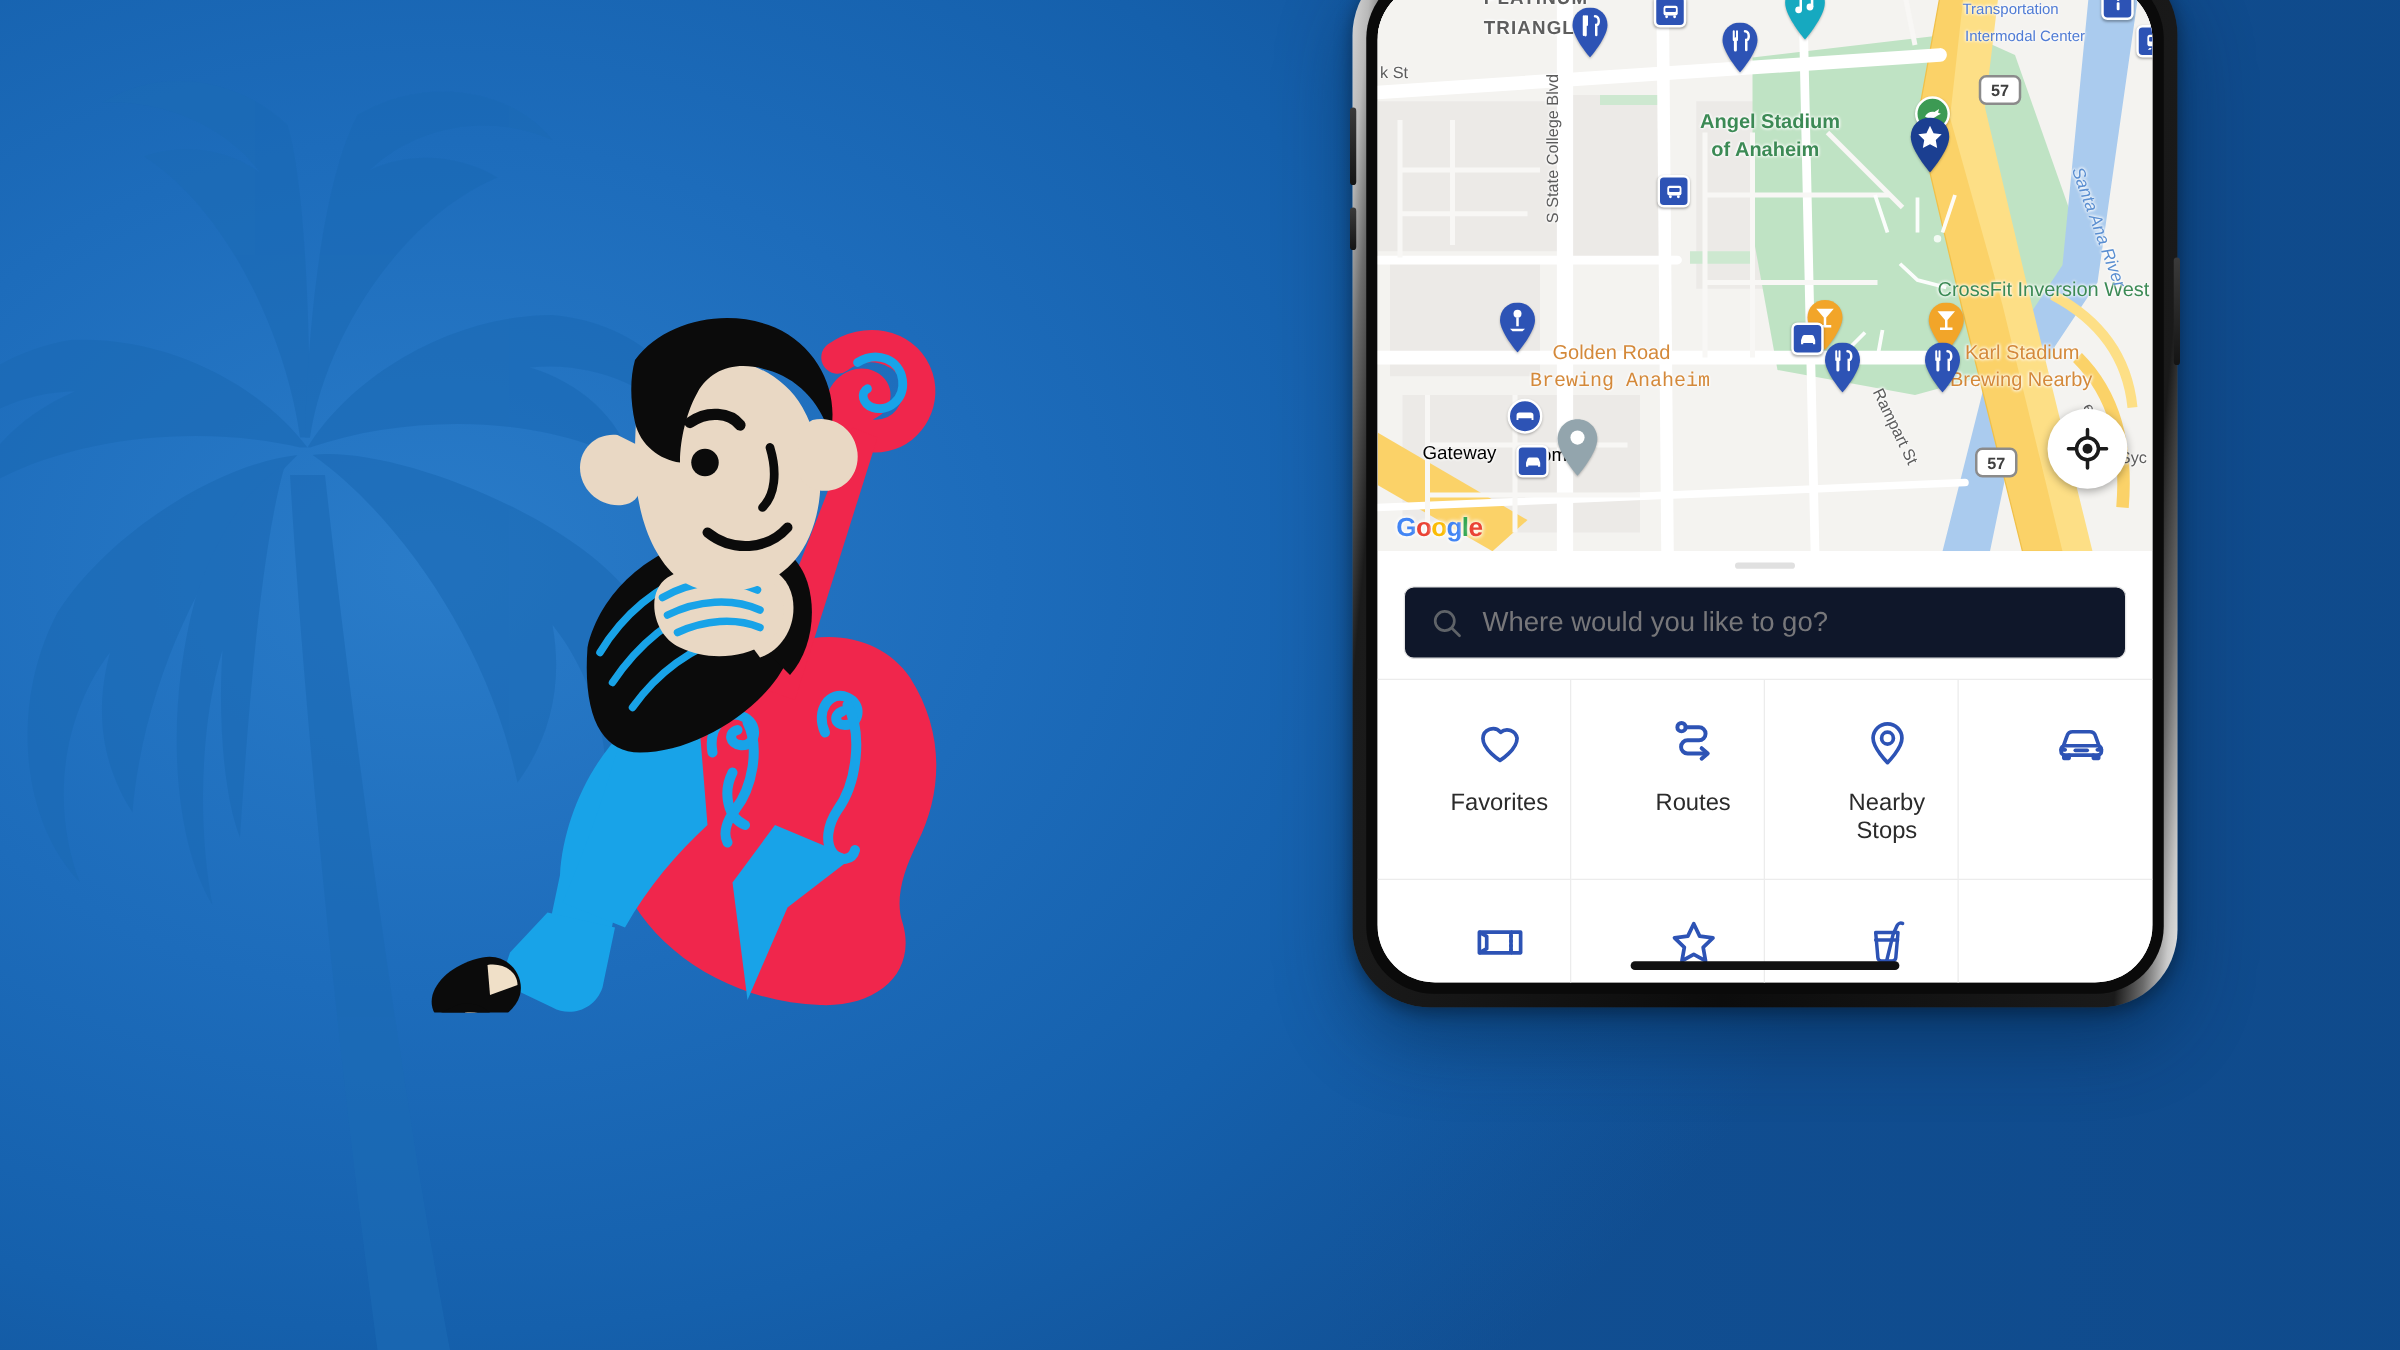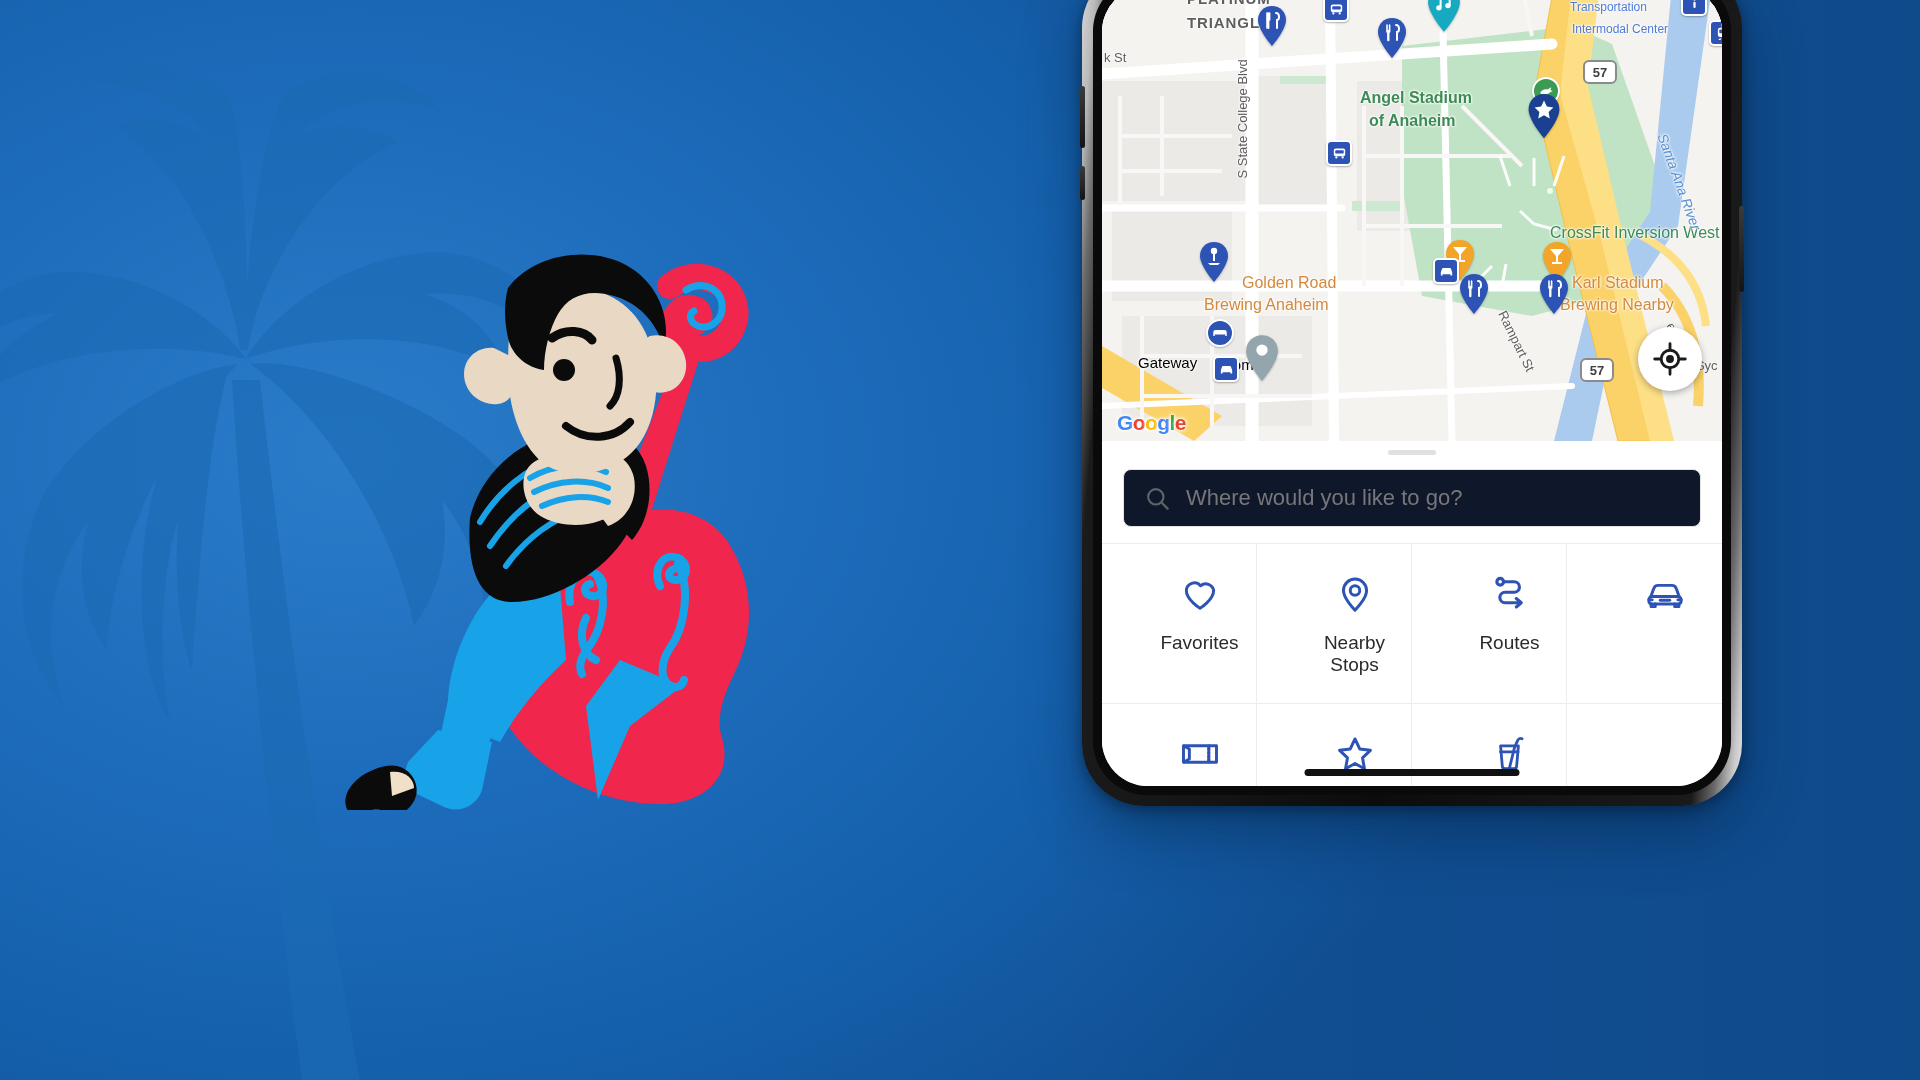--- a/index.html
+++ b/index.html
@@ -291,21 +291,21 @@
       <div class="mlabel lbl-area" style="left:85px;  top:28px;">TRIANGLE</div>
       <div class="mlabel lbl-park" style="left:258px; top:103px;">Angel Stadium</div>
       <div class="mlabel lbl-park" style="left:267px; top:126px;">of Anaheim</div>
 
       <div class="mlabel lbl-transit" style="left:468px; top:14px;">Transportation</div>
       <div class="mlabel lbl-transit" style="left:470px; top:36px;">Intermodal Center</div>
       <div class="mlabel lbl-poi-green" style="left:448px; top:238px;">CrossFit Inversion West</div>
       <div class="mlabel lbl-poi-orange" style="left:470px; top:288px;">Karl Stadium</div>
       <div class="mlabel lbl-poi-orange" style="left:458px; top:310px;">Brewing Nearby</div>
       <div class="mlabel lbl-poi-orange" style="left:140px; top:288px;">Golden Road</div>
-      <div class="mlabel lbl-poi-orange" style="left:102px; top:310px;">Brewing Anaheim</div>
+      <div class="mlabel lbl-poi-orange" style="left:122px; top:310px;font-family:Liberation Mono, monospace;">Brewing Anaheim</div>
       <div class="mlabel lbl-water" style="left:560px; top:140px; transform:rotate(70deg); transform-origin:left center;">Santa Ana River</div>
       <div class="mlabel lbl-street" style="left:140px; top:185px; transform:rotate(-90deg); transform-origin:left center;">S State College Blvd</div>
       <div class="mlabel lbl-street" style="left:400px; top:318px; transform:rotate(64deg); transform-origin:left center;">Rampart St</div>
       <div class="mlabel lbl-street" style="left:2px;   top:64px;">k St</div>
       <div class="mlabel lbl-gray" style="left:36px;  top:368px;">Gateway</div>
       <div class="mlabel lbl-gray" style="left:120px; top:370px;">Homes</div>
       <div class="mlabel lbl-street" style="left:578px; top:372px;">W Syc</div>
       <div class="mlabel lbl-street" style="left:568px; top:330px; transform:rotate(64deg); transform-origin:left center;">erly D</div>
 
       <div class="hwy-shield" style="left:498px; top:86px;">57</div>
@@ -466,37 +466,37 @@
             <svg width="42" height="42" viewBox="0 0 24 24" fill="none" stroke="#2d53b5" stroke-width="1.7" stroke-linejoin="round">
               <path d="M12 20.2s-7.8-4.9-7.8-10a4.6 4.6 0 018.1-2.9A4.6 4.6 0 0119.8 10c0 5.3-7.8 10.2-7.8 10.2z"></path>
             </svg>
           </span>
           <span class="lab">Favorites</span>
         </div>
 
 
         <div class="cell">
           <span class="ico">
-            <svg width="42" height="42" viewBox="0 0 24 24" fill="none" stroke="#2d53b5" stroke-width="1.7" stroke-linejoin="round">
-              <path d="M12 21.2s6.6-6.5 6.6-11.1A6.6 6.6 0 005.4 10c0 4.6 6.6 11.2 6.6 11.2z"></path>
-              <circle cx="12" cy="10" r="2.7"></circle>
-            </svg>
-          </span>
-          <span class="lab">Nearby Stops</span>
-        </div>
-
-        <div class="cell">
-          <span class="ico">
             <svg width="42" height="42" viewBox="0 0 24 24" fill="none" stroke="#2d53b5" stroke-width="1.8" stroke-linecap="round" stroke-linejoin="round">
               <circle cx="6.4" cy="5" r="1.9"></circle>
               <path d="M8.3 5h6.1a3 3 0 010 6H9.2a3 3 0 000 6h8.2"></path>
               <path d="M15.6 14.6L18.4 17l-2.8 2.4"></path>
             </svg>
           </span>
           <span class="lab">Routes</span>
+        </div>
+
+        <div class="cell">
+          <span class="ico">
+            <svg width="42" height="42" viewBox="0 0 24 24" fill="none" stroke="#2d53b5" stroke-width="1.7" stroke-linejoin="round">
+              <path d="M12 21.2s6.6-6.5 6.6-11.1A6.6 6.6 0 005.4 10c0 4.6 6.6 11.2 6.6 11.2z"></path>
+              <circle cx="12" cy="10" r="2.7"></circle>
+            </svg>
+          </span>
+          <span class="lab">Nearby Stops</span>
         </div>
 
         <div class="cell">
           <span class="ico">
             <svg width="44" height="44" viewBox="0 0 24 24" fill="none" stroke="#2d53b5" stroke-width="1.6" stroke-linecap="round" stroke-linejoin="round">
               <path d="M4.2 13.6l1.6-4.5A2.6 2.6 0 018.3 7.3h7.4a2.6 2.6 0 012.5 1.8l1.6 4.5"></path>
               <rect x="3.2" y="13.4" width="17.6" height="4.1" rx="1.6"></rect>
               <path d="M4.4 17.5v1.4h2.3v-1.4M17.3 17.5v1.4h2.3v-1.4"></path>
               <path d="M9.4 15.4h5.2"></path>
               <path d="M3.2 15.2H5M19 15.2h1.8"></path>

